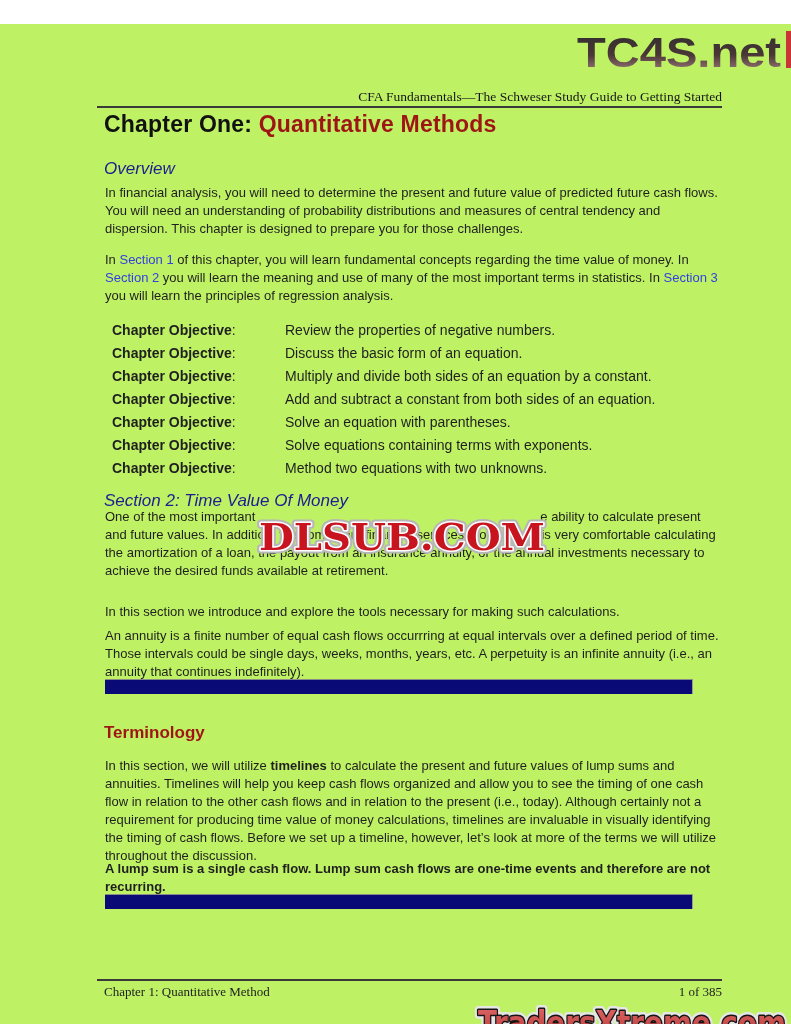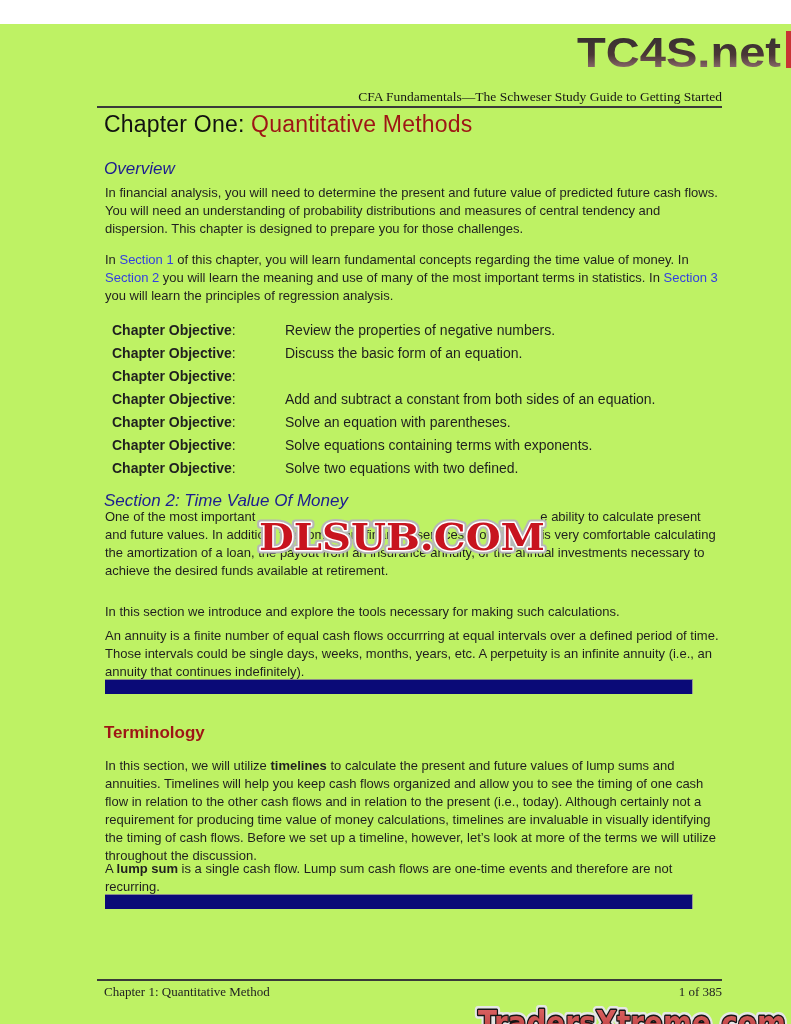--- a/index.html
+++ b/index.html
@@ -5,37 +5,37 @@
   html,body{margin:0;padding:0;background:#fff;}
   .page{
     position:relative;width:791px;height:1024px;background:#bef264;
     font-family:"Liberation Sans",sans-serif;color:#1f1f1f;overflow:hidden;margin-top:24px;
   }
   .abs{position:absolute;}
   
   .hdr-text{top:65px;right:69px;font-family:"Liberation Serif",serif;font-size:13.5px;color:#161616;}
   .hdr-rule{top:82px;left:97px;width:625px;height:2px;background:#3a3a3a;}
   
-  .title{top:87px;left:104px;font-size:23px;font-weight:normal;letter-spacing:0.2px;color:#111;white-space:nowrap;}
+  .title{top:87px;left:104px;font-size:23px;font-weight:bold;letter-spacing:0.2px;color:#111;white-space:nowrap;}
   .title .red{color:#9e1515;}
   
   .h-blue{font-size:17px;font-weight:normal;font-style:italic;color:#1d1d91;}
   .h-red{font-size:17px;font-weight:bold;color:#9e1515;}
   .h-overview{top:135px;left:104px;}
   .h-sec2{top:467px;left:104px;}
   .h-term{top:699px;left:104px;}
   
   .para{font-size:13px;line-height:18px;width:615px;left:105px;color:#1f1f1f;}
   .p1{top:160px;}
   .p2{top:227px;}
   .p3{top:484px;}
   .p4{top:579px;}
   .p5{top:603px;}
   .p6{top:733px;}
-  .p7{top:836px;}
+  .p7{top:836px;font-weight:bold;}
   .link{color:#3340e0;cursor:pointer;text-decoration:none;}
   .wm-gap{display:inline-block;width:285px;height:6px;}
   
   .objectives{top:297px;left:112px;width:605px;font-size:14px;line-height:18px;}
   .obj-row{display:flex;margin-bottom:5px;}
   .obj-label{width:173px;flex:none;}
   .obj-label b{font-weight:bold;}
   
   .navy-bar{width:587px;height:14px;left:105px;background:#0a0a77;border-top:1px solid #8a8a8a;border-right:1px solid #9a9a9a;}
   .bar1{top:655px;}
@@ -86,36 +86,37 @@
     <div class="obj-row">
       <span class="obj-label"><b>Chapter Objective</b><span>:</span></span>
       <span class="obj-desc">Review the properties of negative numbers.</span>
     </div>
     <div class="obj-row">
       <span class="obj-label"><b>Chapter Objective</b><span>:</span></span>
       <span class="obj-desc">Discuss the basic form of an equation.</span>
     </div>
     <div class="obj-row">
       <span class="obj-label"><b>Chapter Objective</b><span>:</span></span>
+      <span class="obj-desc">Multiply and divide both sides of an equation by a constant.</span>
     </div>
     <div class="obj-row">
       <span class="obj-label"><b>Chapter Objective</b><span>:</span></span>
       <span class="obj-desc">Add and subtract a constant from both sides of an equation.</span>
     </div>
     <div class="obj-row">
       <span class="obj-label"><b>Chapter Objective</b><span>:</span></span>
       <span class="obj-desc">Solve an equation with parentheses.</span>
     </div>
     <div class="obj-row">
       <span class="obj-label"><b>Chapter Objective</b><span>:</span></span>
       <span class="obj-desc">Solve equations containing terms with exponents.</span>
     </div>
     <div class="obj-row">
       <span class="obj-label"><b>Chapter Objective</b><span>:</span></span>
-      <span class="obj-desc">Solve two equations with two defined.</span>
+      <span class="obj-desc">Method two equations with two unknowns.</span>
     </div>
   </div>
 
   <div class="abs h-blue h-sec2">Section 2: Time Value Of Money</div>
 
   <div class="abs para p3">
     <span>One of the most important</span><span class="wm-gap"></span><span>e ability to calculate present and future values. In addition, the competent financial services professional is very comfortable calculating the amortization of a loan, the payout from an insurance annuity, or the annual investments necessary to achieve the desired funds available at retirement.</span>
   </div>
 
   <div class="abs dlsub">

